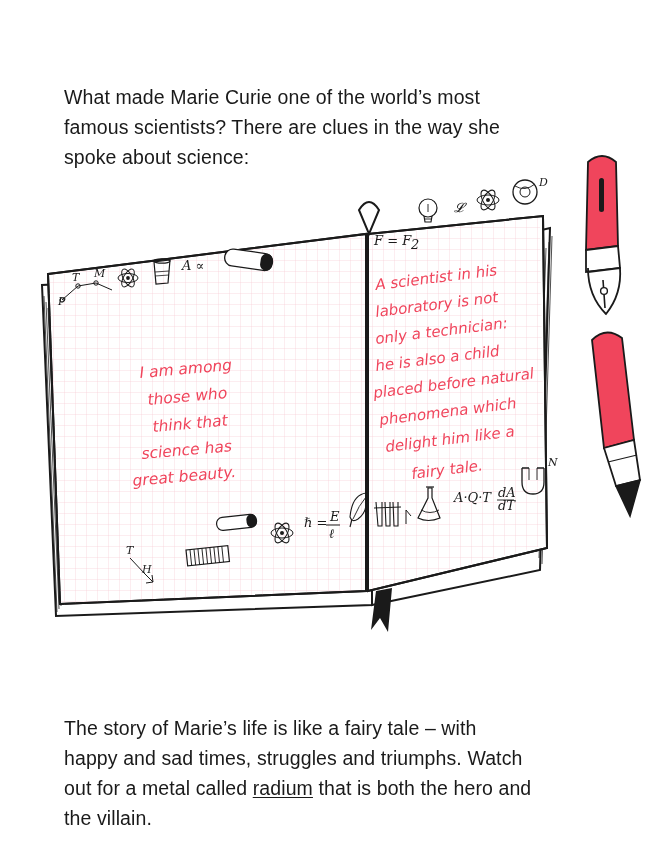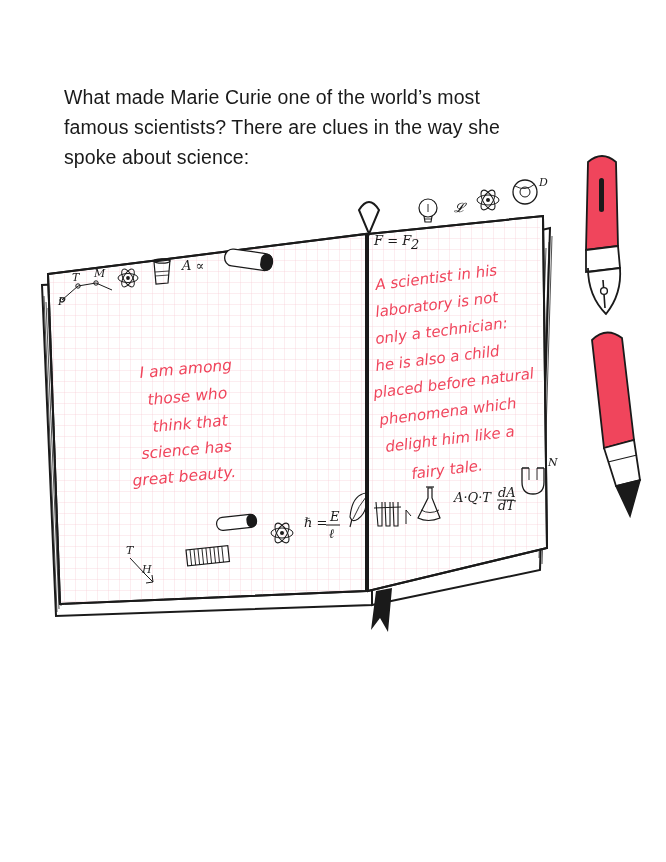--- a/index.html
+++ b/index.html
@@ -307,14 +307,15 @@
 
       <g transform="translate(570,180)">
         <path d="M 2 10 q 14 -14 30 -2 L 44 110 L 14 118 Z" fill="#f0455c" stroke="#1a1a1a" stroke-width="1.8"></path>
         <path d="M 14 118 L 44 110 L 50 150 L 26 156 Z" fill="#ffffff" stroke="#1a1a1a" stroke-width="1.8"></path>
         <path d="M 26 156 L 50 150 L 40 186 Z" fill="#1a1a1a" stroke="#1a1a1a" stroke-width="1.6"></path>
         <path d="M 18 132 L 47 125" stroke="#1a1a1a" stroke-width="1.2"></path>
       </g>
     </svg>
   </div>
 
+  <p class="body-text" id="closing-text"><span>The story of Marie’s life is like a fairy tale – with happy and sad times, struggles and triumphs. Watch out for a metal called </span><span class="underline-word">radium</span><span> that is both the hero and the villain.</span></p>
 
 </div>
 
 </body></html>

